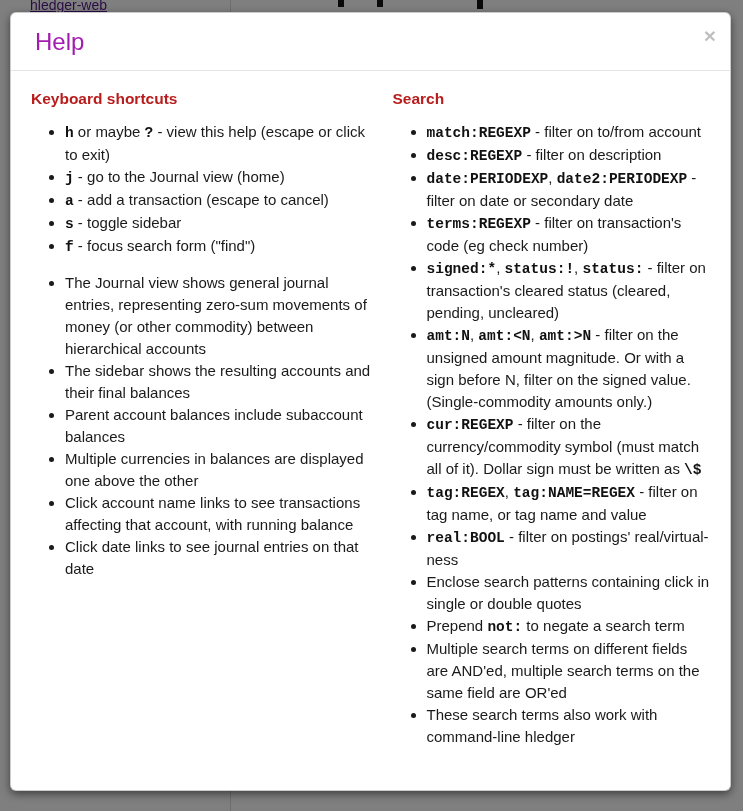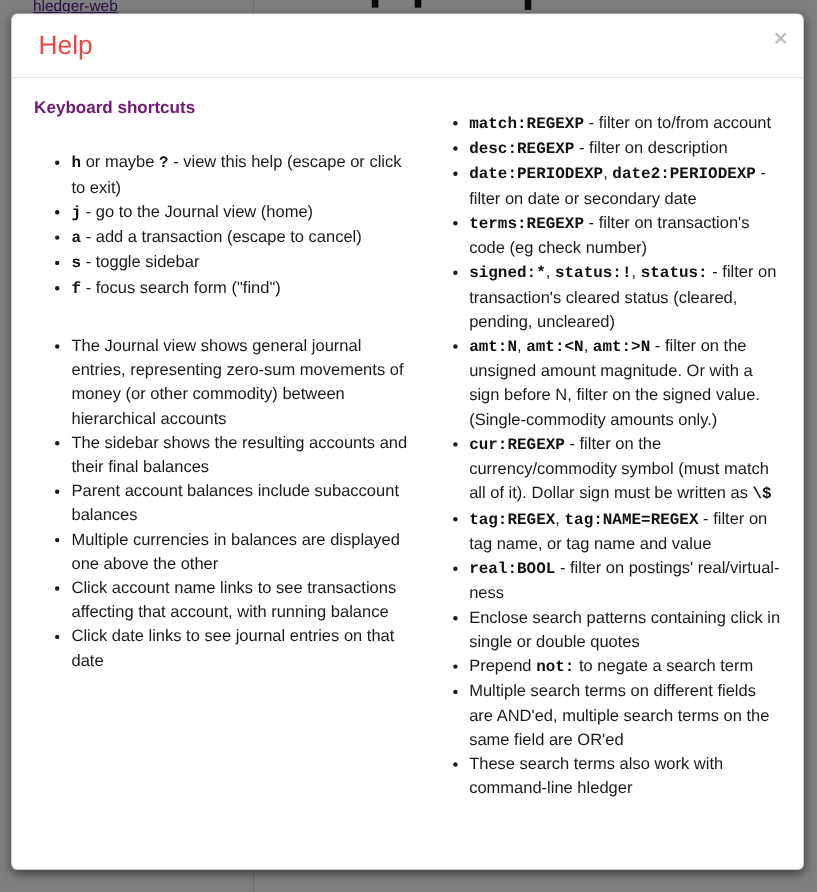--- a/index.html
+++ b/index.html
@@ -26,37 +26,37 @@
     position:absolute;left:10px;top:12px;width:721px;height:779px;
     box-sizing:border-box;background:#fff;
     border:1px solid rgba(0,0,0,0.2);border-radius:6px;
     box-shadow:0 3px 9px rgba(0,0,0,0.5);
   }
   .modal-header{
     position:relative;box-sizing:border-box;height:58px;
     padding:14px 15px 0 24px;border-bottom:1px solid #e5e5e5;
   }
   .modal-title{
-    margin:0;font-size:24px;font-weight:normal;color:#ef4444;line-height:30px;
+    margin:0;font-size:24px;font-weight:normal;color:#a21caf;line-height:30px;
   }
   .close{
     position:absolute;right:14px;top:12px;
     background:none;border:0;padding:0;cursor:pointer;
     font-family:"Liberation Sans",sans-serif;
     font-size:21px;font-weight:bold;line-height:21px;color:#000;opacity:0.25;
   }
   .modal-body{display:flex;padding:0 20px 20px;box-sizing:border-box;}
   .col{width:50%;box-sizing:border-box;}
   .col-right{padding-left:22px;}
   .section{
-    font-size:15.5px;font-weight:bold;color:#701a75;
+    font-size:15.5px;font-weight:bold;color:#b91c1c;
     margin:20px 0 0;line-height:16px;
   }
   .help-list{
-    margin:30px 0 10px;padding-left:34px;
+    margin:14px 0 10px;padding-left:34px;
     font-size:15px;line-height:22px;color:#1a1a1a;
   }
   .help-list li{margin:0;}
   code{
     font-family:"Liberation Mono","DejaVu Sans Mono",monospace;
     font-weight:bold;font-size:14.5px;color:#111;
   }
 </style>
 </head>
 <body>
@@ -89,20 +89,21 @@
       <ul class="help-list">
           <li>The Journal view shows general journal entries, representing zero-sum movements of money (or other commodity) between hierarchical accounts</li>
           <li>The sidebar shows the resulting accounts and their final balances</li>
           <li>Parent account balances include subaccount balances</li>
           <li>Multiple currencies in balances are displayed one above the other</li>
           <li>Click account name links to see transactions affecting that account, with running balance</li>
           <li>Click date links to see journal entries on that date</li>
         </ul>
     </div>
     <div class="col col-right">
+      <h5 class="section">Search</h5>
       <ul class="help-list">
           <li><code>match:REGEXP</code> - filter on to/from account</li>
           <li><code>desc:REGEXP</code> - filter on description</li>
           <li><code>date:PERIODEXP</code>, <code>date2:PERIODEXP</code> - filter on date or secondary date</li>
           <li><code>terms:REGEXP</code> - filter on transaction's code (eg check number)</li>
           <li><code>signed:*</code>, <code>status:!</code>, <code>status:</code> - filter on transaction's cleared status (cleared, pending, uncleared)</li>
           <li><code>amt:N</code>, <code>amt:&lt;N</code>, <code>amt:&gt;N</code> - filter on the unsigned amount magnitude. Or with a sign before N, filter on the signed value. (Single-commodity amounts only.)</li>
           <li><code>cur:REGEXP</code> - filter on the currency/commodity symbol (must match all of it). Dollar sign must be written as <code>\$</code></li>
           <li><code>tag:REGEX</code>, <code>tag:NAME=REGEX</code> - filter on tag name, or tag name and value</li>
           <li><code>real:BOOL</code> - filter on postings' real/virtual-ness</li>

